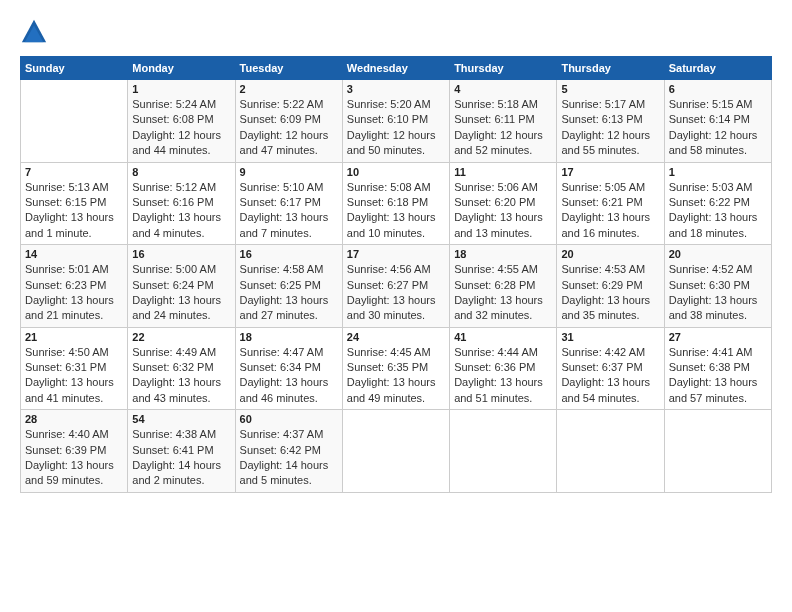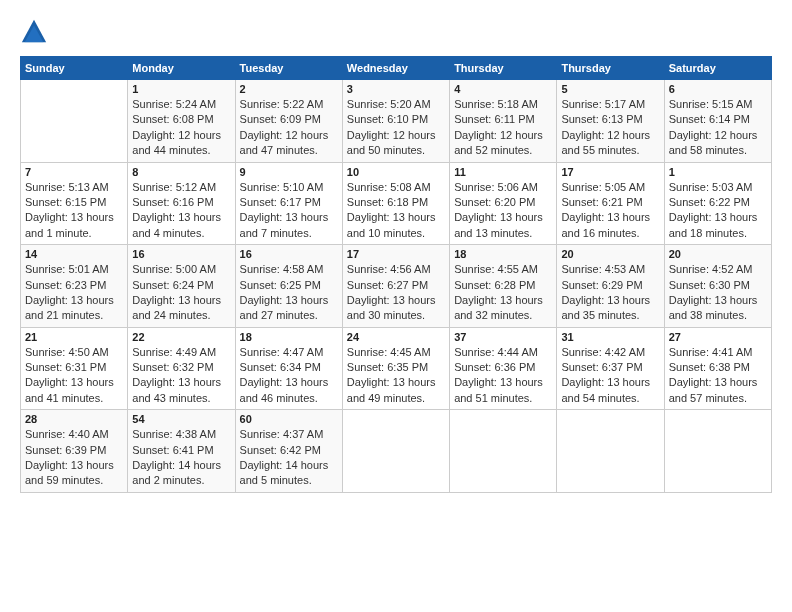--- a/index.html
+++ b/index.html
@@ -234,21 +234,21 @@
           </td>
           <td>
             <span class="day-number">18</span>
             <div class="cell-content">Sunrise: 4:47 AM<br>Sunset: 6:34 PM<br>Daylight: 13 hours and 46 minutes.</div>
           </td>
           <td>
             <span class="day-number">24</span>
             <div class="cell-content">Sunrise: 4:45 AM<br>Sunset: 6:35 PM<br>Daylight: 13 hours and 49 minutes.</div>
           </td>
           <td>
-            <span class="day-number">37</span>
+            <span class="day-number">41</span>
             <div class="cell-content">Sunrise: 4:44 AM<br>Sunset: 6:36 PM<br>Daylight: 13 hours and 51 minutes.</div>
           </td>
           <td>
             <span class="day-number">31</span>
             <div class="cell-content">Sunrise: 4:42 AM<br>Sunset: 6:37 PM<br>Daylight: 13 hours and 54 minutes.</div>
           </td>
           <td>
             <span class="day-number">27</span>
             <div class="cell-content">Sunrise: 4:41 AM<br>Sunset: 6:38 PM<br>Daylight: 13 hours and 57 minutes.</div>
           </td>

